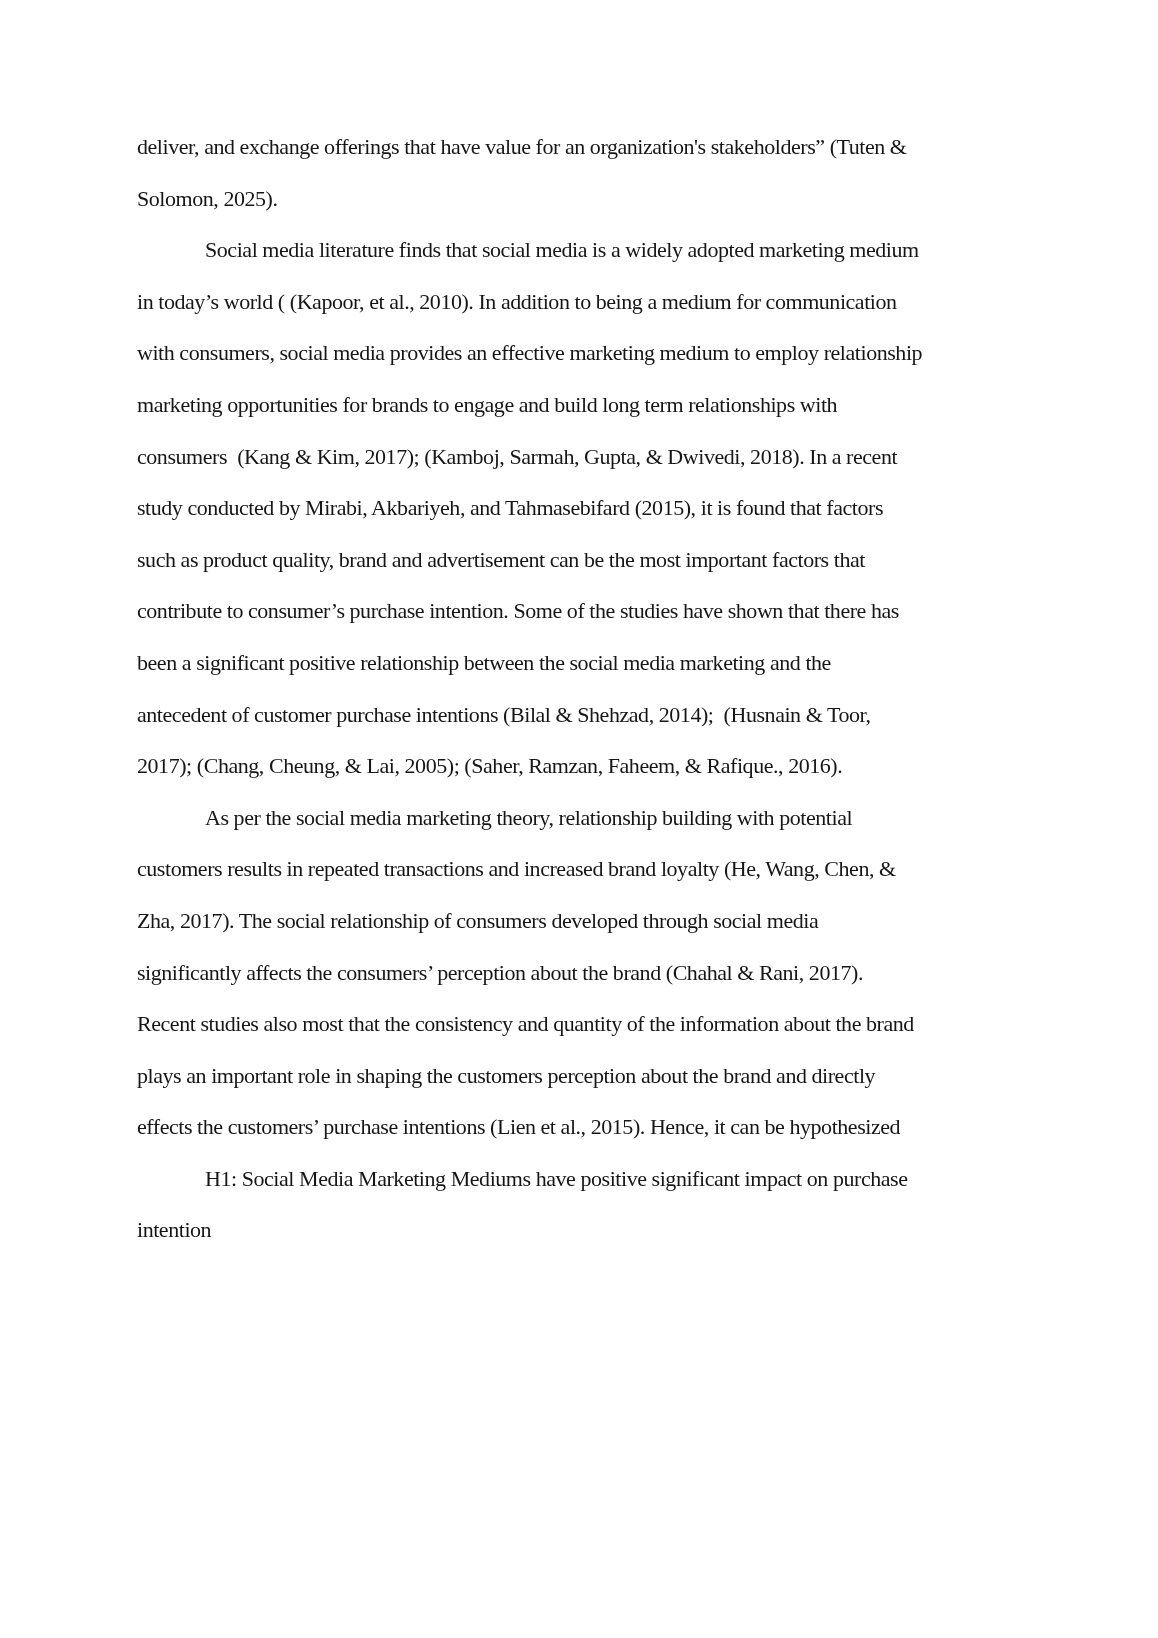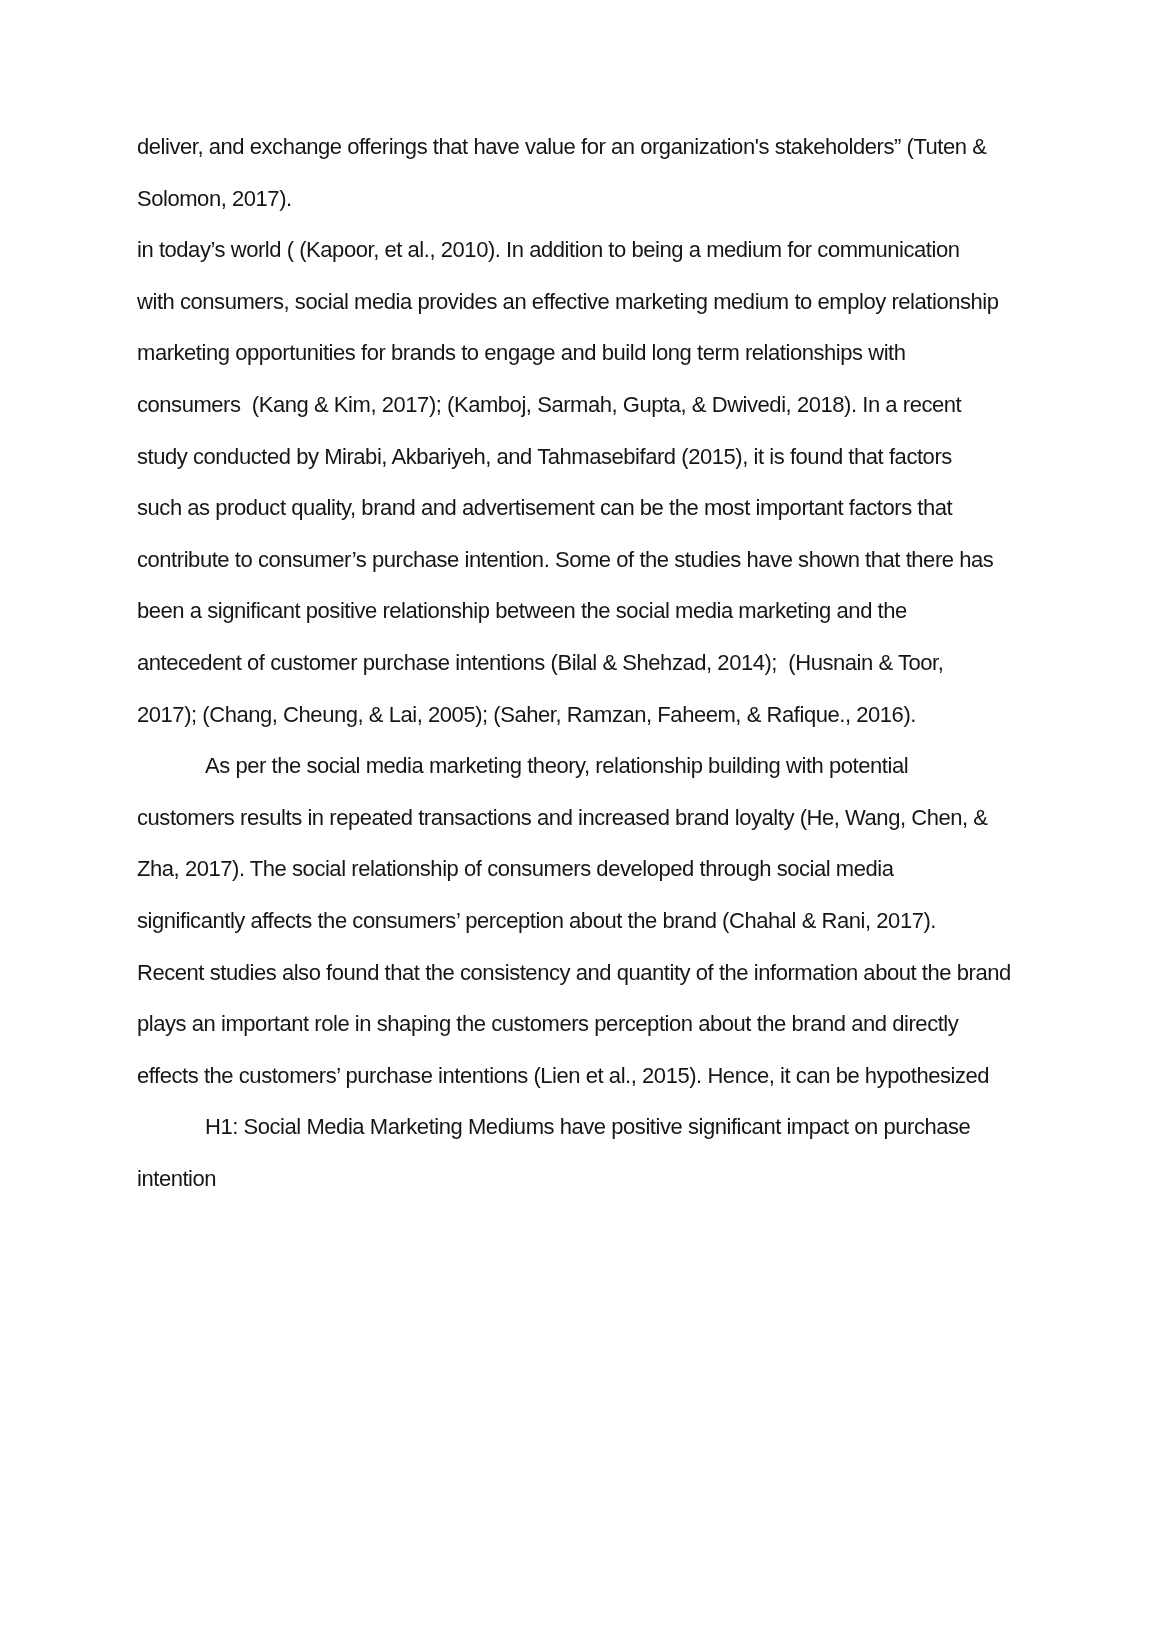--- a/index.html
+++ b/index.html
@@ -6,21 +6,21 @@
     margin: 0;
     padding: 0;
     background: #ffffff;
   }
   .page {
     position: relative;
     width: 1158px;
     height: 1418px;
     background: #ffffff;
     overflow: hidden;
-    font-family: Liberation Sans, sans-serif;
+    font-family: Liberation Serif, serif;
   }
   .doc-body {
     position: absolute;
     left: 137px;
     top: 121px;
     width: 900px;
   }
   .paragraph {
     margin: 0;
     padding: 0;
@@ -36,40 +36,41 @@
     padding-left: 68px;
   }
 </style>
 </head>
 <body>
 
 <div class="page">
   <div class="doc-body">
       <div class="paragraph">
         <div class="line">deliver, and exchange offerings that have value for an organization's stakeholders” (Tuten &amp;</div>
-        <div class="line">Solomon, 2017).</div>
+        <div class="line">Solomon, 2025).</div>
       </div>
       <div class="paragraph">
+        <div class="line indent">Social media literature finds that social media is a widely adopted marketing medium</div>
         <div class="line">in today’s world ( (Kapoor, et al., 2010). In addition to being a medium for communication</div>
         <div class="line">with consumers, social media provides an effective marketing medium to employ relationship</div>
         <div class="line">marketing opportunities for brands to engage and build long term relationships with</div>
         <div class="line">consumers  (Kang &amp; Kim, 2017); (Kamboj, Sarmah, Gupta, &amp; Dwivedi, 2018). In a recent</div>
         <div class="line">study conducted by Mirabi, Akbariyeh, and Tahmasebifard (2015), it is found that factors</div>
         <div class="line">such as product quality, brand and advertisement can be the most important factors that</div>
         <div class="line">contribute to consumer’s purchase intention. Some of the studies have shown that there has</div>
         <div class="line">been a significant positive relationship between the social media marketing and the</div>
         <div class="line">antecedent of customer purchase intentions (Bilal &amp; Shehzad, 2014);  (Husnain &amp; Toor,</div>
         <div class="line">2017); (Chang, Cheung, &amp; Lai, 2005); (Saher, Ramzan, Faheem, &amp; Rafique., 2016).</div>
       </div>
       <div class="paragraph">
         <div class="line indent">As per the social media marketing theory, relationship building with potential</div>
         <div class="line">customers results in repeated transactions and increased brand loyalty (He, Wang, Chen, &amp;</div>
         <div class="line">Zha, 2017). The social relationship of consumers developed through social media</div>
         <div class="line">significantly affects the consumers’ perception about the brand (Chahal &amp; Rani, 2017).</div>
-        <div class="line">Recent studies also found that the consistency and quantity of the information about the brand</div>
+        <div class="line">Recent studies also most that the consistency and quantity of the information about the brand</div>
         <div class="line">plays an important role in shaping the customers perception about the brand and directly</div>
         <div class="line">effects the customers’ purchase intentions (Lien et al., 2015). Hence, it can be hypothesized</div>
       </div>
       <div class="paragraph">
         <div class="line indent">H1: Social Media Marketing Mediums have positive significant impact on purchase</div>
         <div class="line">intention</div>
       </div>
     </div>
 </div>
 

